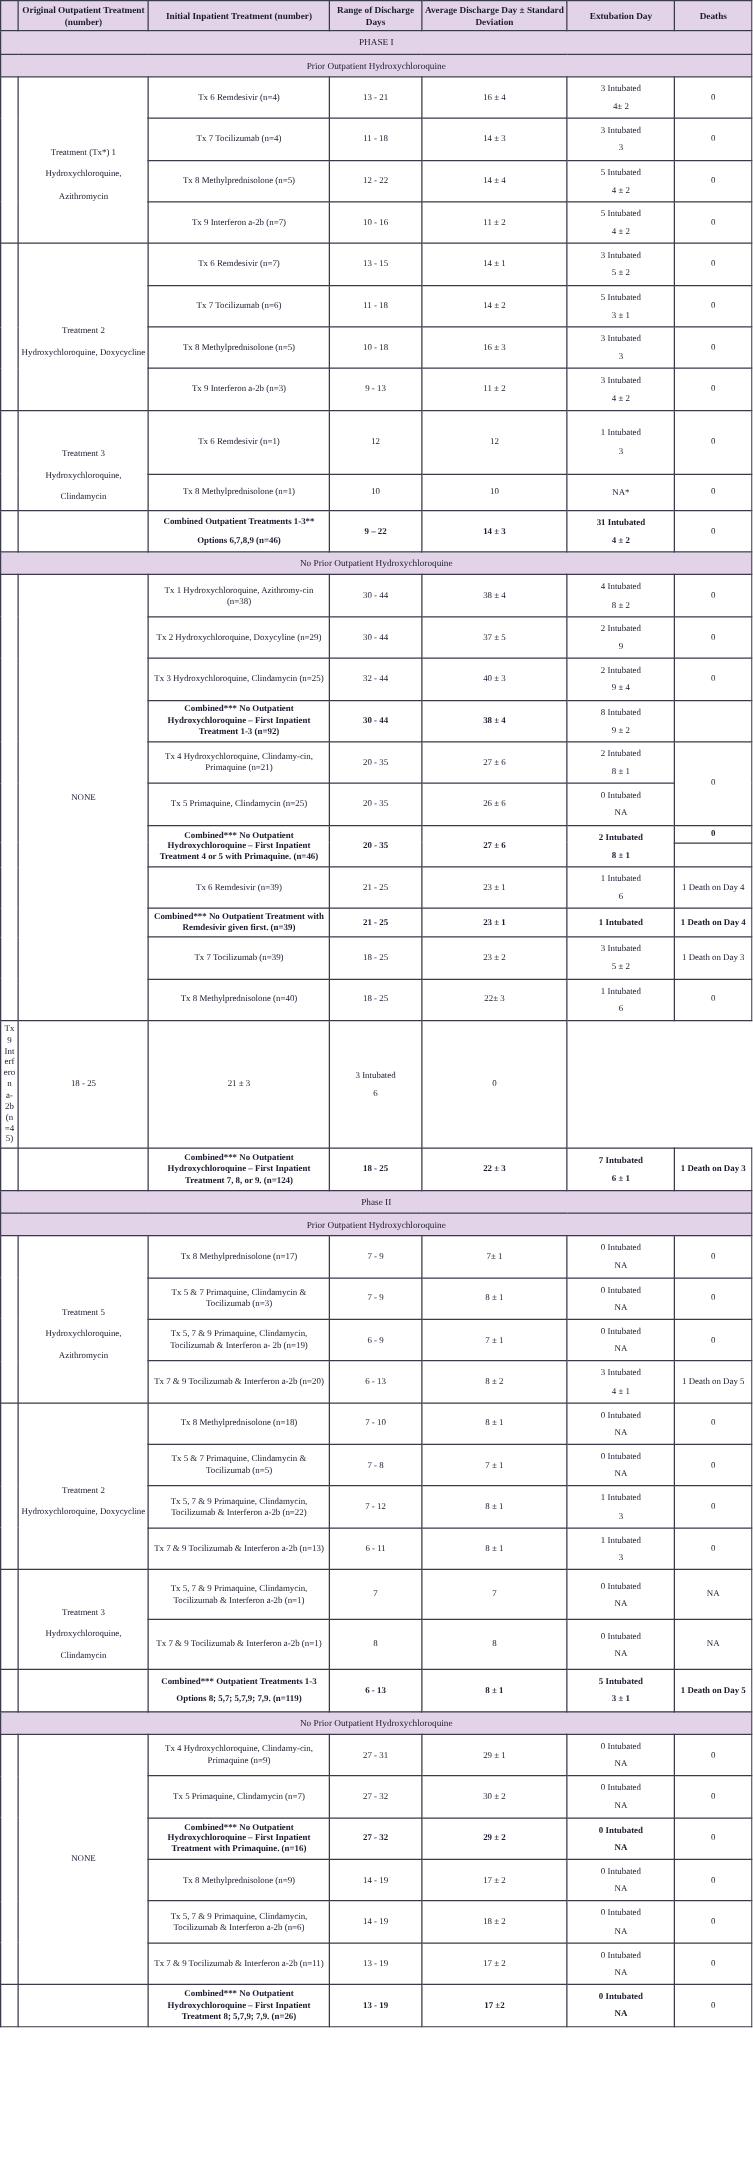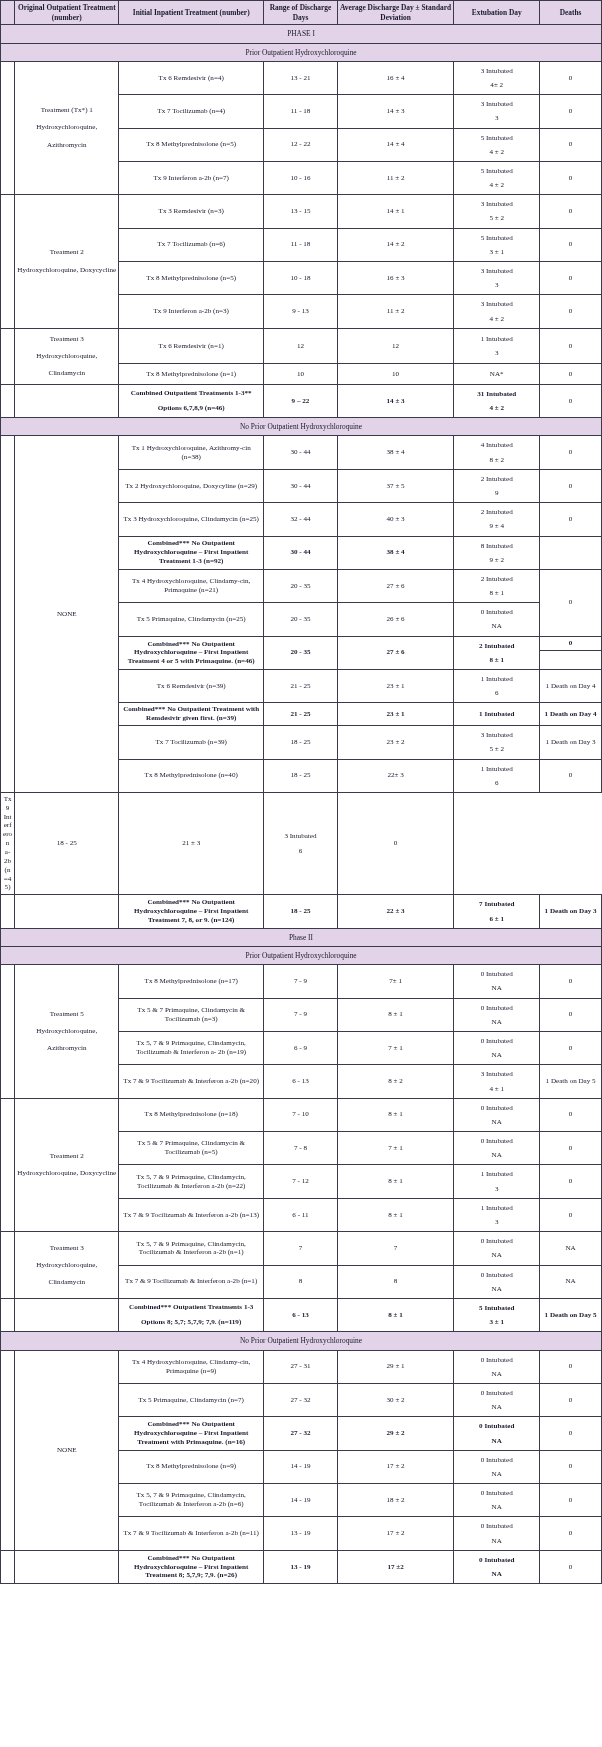--- a/index.html
+++ b/index.html
@@ -48,21 +48,21 @@
   }
   td.rail {
     background: #ffffff;
     padding: 0;
   }
   td.group {
     font-size: 7.1px;
     line-height: 2.4;
     padding: 3px 2px;
   }
-  td.group .gname { display: block; }
+  td.group .gname { display: block; margin-top: 24px; }
   td.group .gdrugs { display: block; }
   td.strong {
     font-weight: bold;
   }
   td.tx { padding: 3px 4px; }
   td.ext {
     line-height: 2.0;
     padding: 3px 1px;
   }
   td.ext .n1 { display: block; }
@@ -151,21 +151,21 @@
       </td>
       <td class="deaths">0</td>
     </tr>
 
     <tr>
       <td class="rail" rowspan="4"></td>
       <td class="group" rowspan="4">
         <span class="gname">Treatment 2</span>
         <span class="gdrugs">Hydroxychloroquine, Doxycycline</span>
       </td>
-      <td class="tx">Tx 3 Remdesivir (n=3)</td>
+      <td class="tx">Tx 6 Remdesivir (n=7)</td>
       <td>13 - 15</td>
       <td>14 ± 1</td>
       <td class="ext">
         <span class="n1">3 Intubated</span>
         <span class="n2">5 ± 2</span>
       </td>
       <td class="deaths">0</td>
     </tr>
     <tr>
       <td class="tx">Tx 7 Tocilizumab (n=6)</td>

